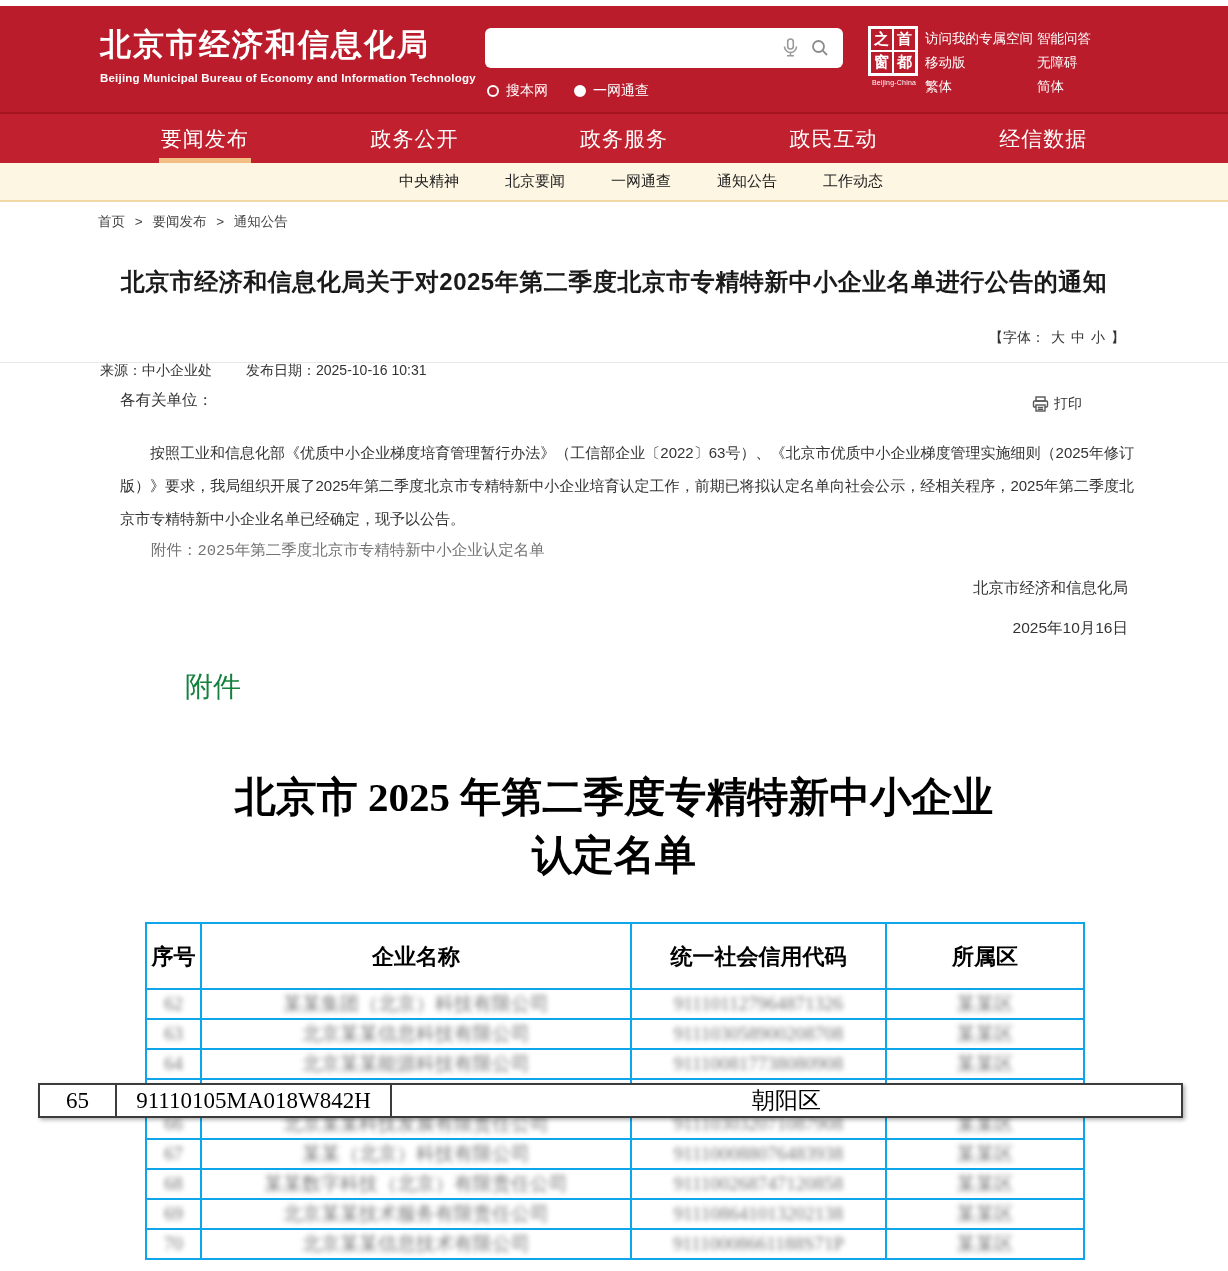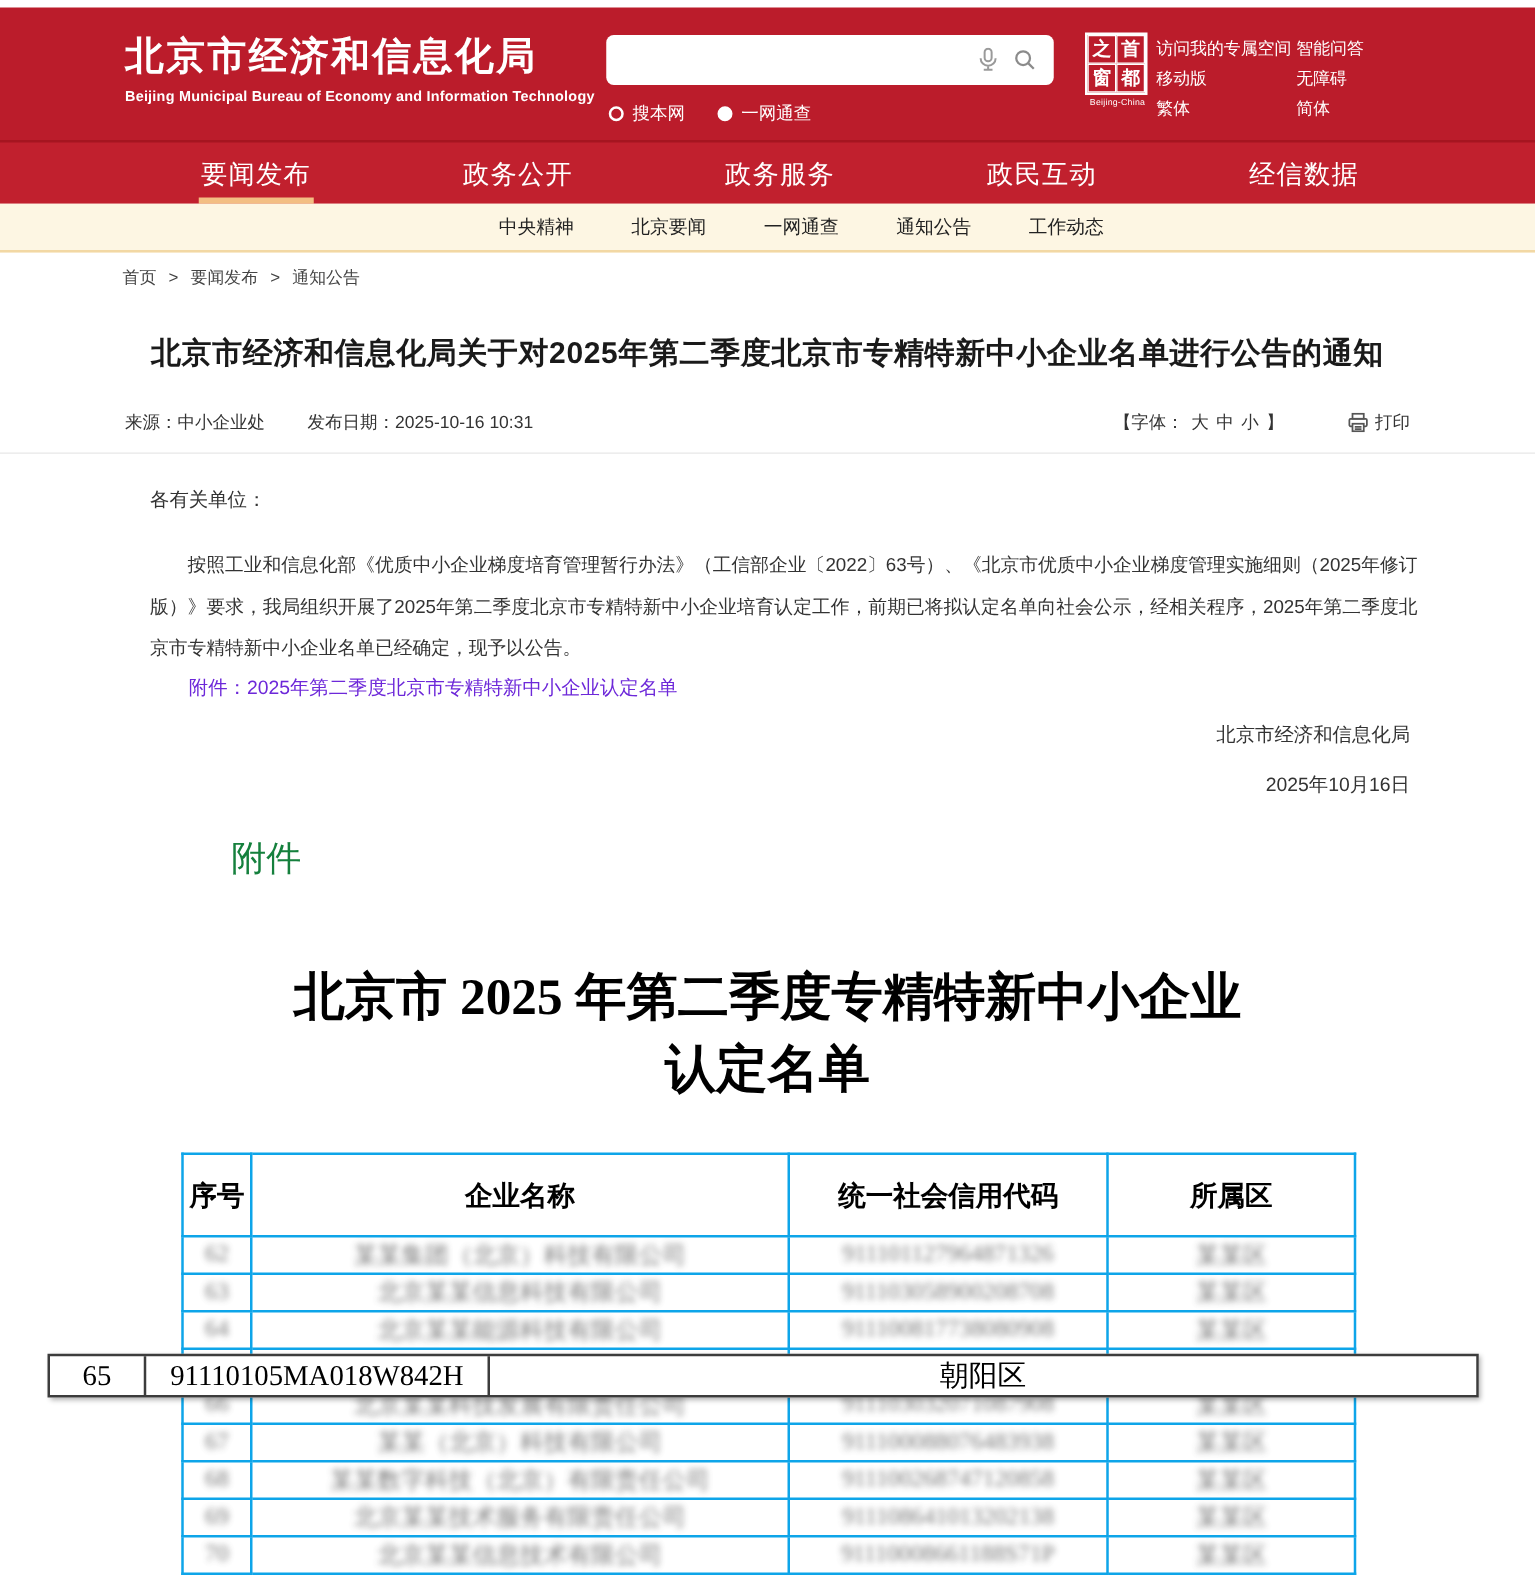--- a/index.html
+++ b/index.html
@@ -54,29 +54,29 @@
   #crumb { position:absolute; top:213px; left:98px; font-size:13.5px; color:#444; }
   #crumb span { margin-right:6px; }
   #crumb .lnk { cursor:pointer; }
 
   
   #title { position:absolute; top:266px; left:60px; width:1108px; text-align:center;
            font-size:24px; font-weight:bold; color:#1a1a1a; letter-spacing:.5px; }
   #meta { position:absolute; top:329px; left:100px; width:1028px; display:flex;
           align-items:center; font-size:14px; color:#333; }
   #meta .left { display:flex; gap:34px; }
-  #meta .right { margin-left:auto; display:flex; gap:48px; align-items:center; }
+  #meta .right { margin-left:auto; display:flex; gap:48px; align-items:center;flex-direction:column; }
   .fontsizes span { margin:0 3px; cursor:pointer; }
   .printbtn { display:flex; align-items:center; gap:5px; cursor:pointer; color:#333; }
   #metadiv { position:absolute; top:362px; left:0; width:1228px; border-top:1px solid #e8e8e8; }
 
   #salut { position:absolute; top:390px; left:120px; font-size:15.5px; color:#333;font-family:Liberation Mono, monospace; }
   #para  { position:absolute; top:436px; left:120px; width:1014px; font-size:15px;
            color:#333; line-height:33px; text-align:justify; text-indent:2em; }
-  #attline { position:absolute; top:540px; left:151px; font-size:15.5px; color:#6d28d9; }
+  #attline { position:absolute; top:540px; left:151px; font-size:15.5px; color:#737373;font-family:Liberation Mono, monospace; }
   #attline .attlink { cursor:pointer; }
   #sig1 { position:absolute; top:578px; left:100px; width:1028px; text-align:right;
           font-size:15.5px; color:#333; }
   #sig2 { position:absolute; top:618px; left:100px; width:1028px; text-align:right;
           font-size:15.5px; color:#333; }
 
   
   #atthead { position:absolute; top:668px; left:185px; font-size:28px; color:#15803d; }
   #doctitle { position:absolute; top:768px; left:64px; width:1100px; text-align:center;
               font-family:"Liberation Serif","DejaVu Serif",serif; font-weight:bold;

